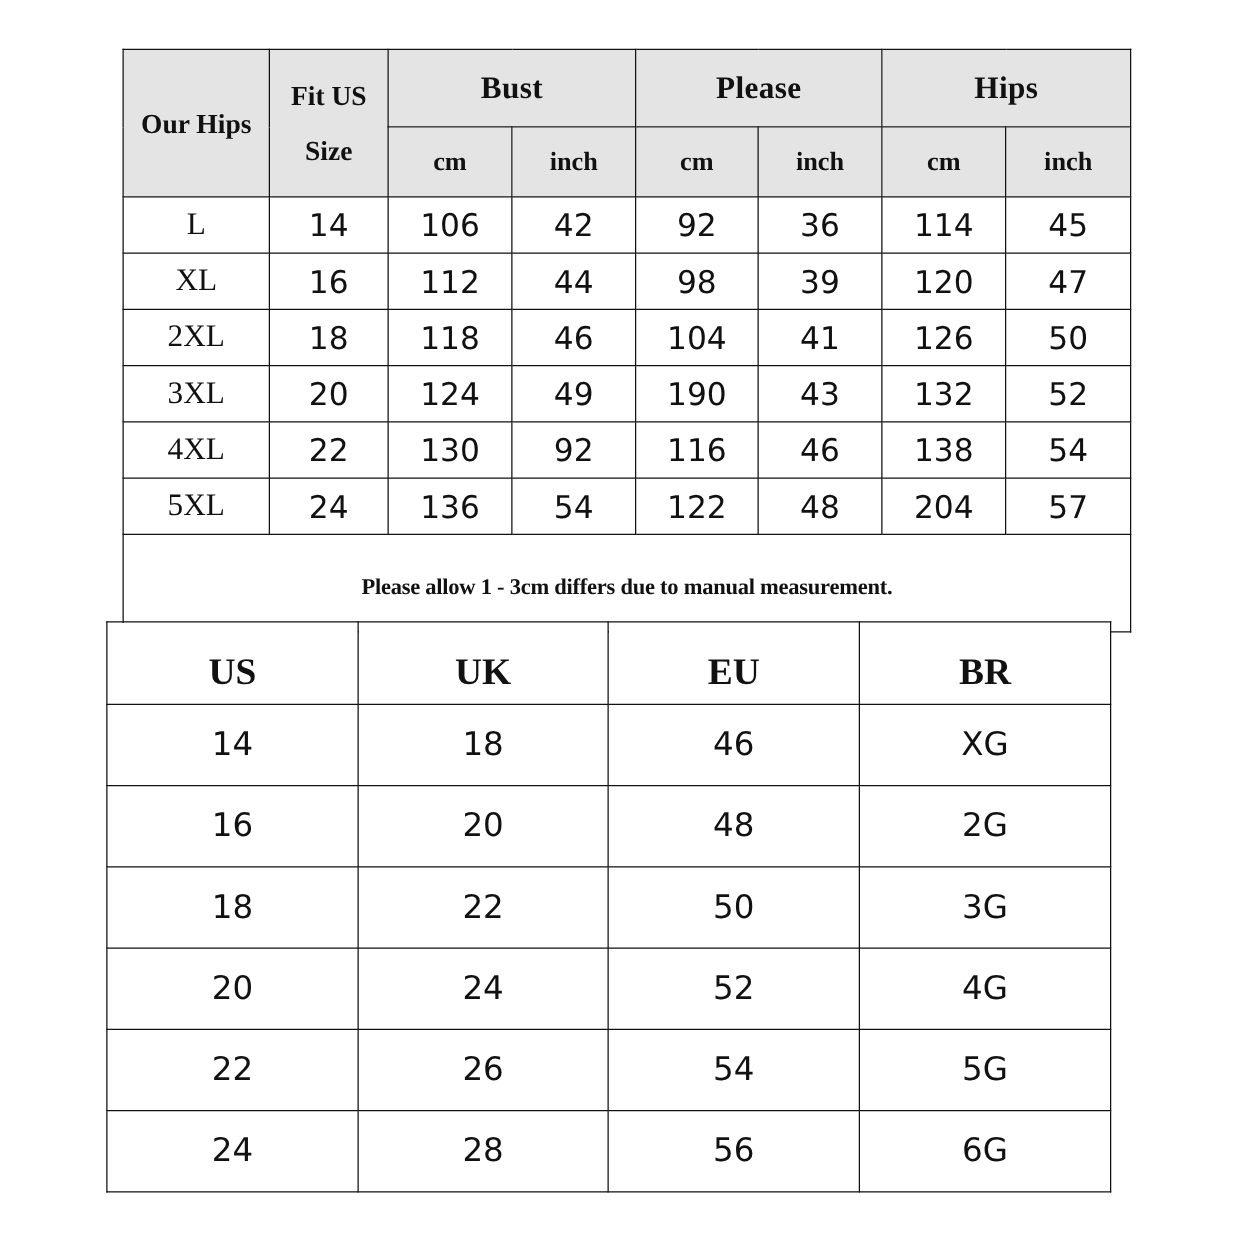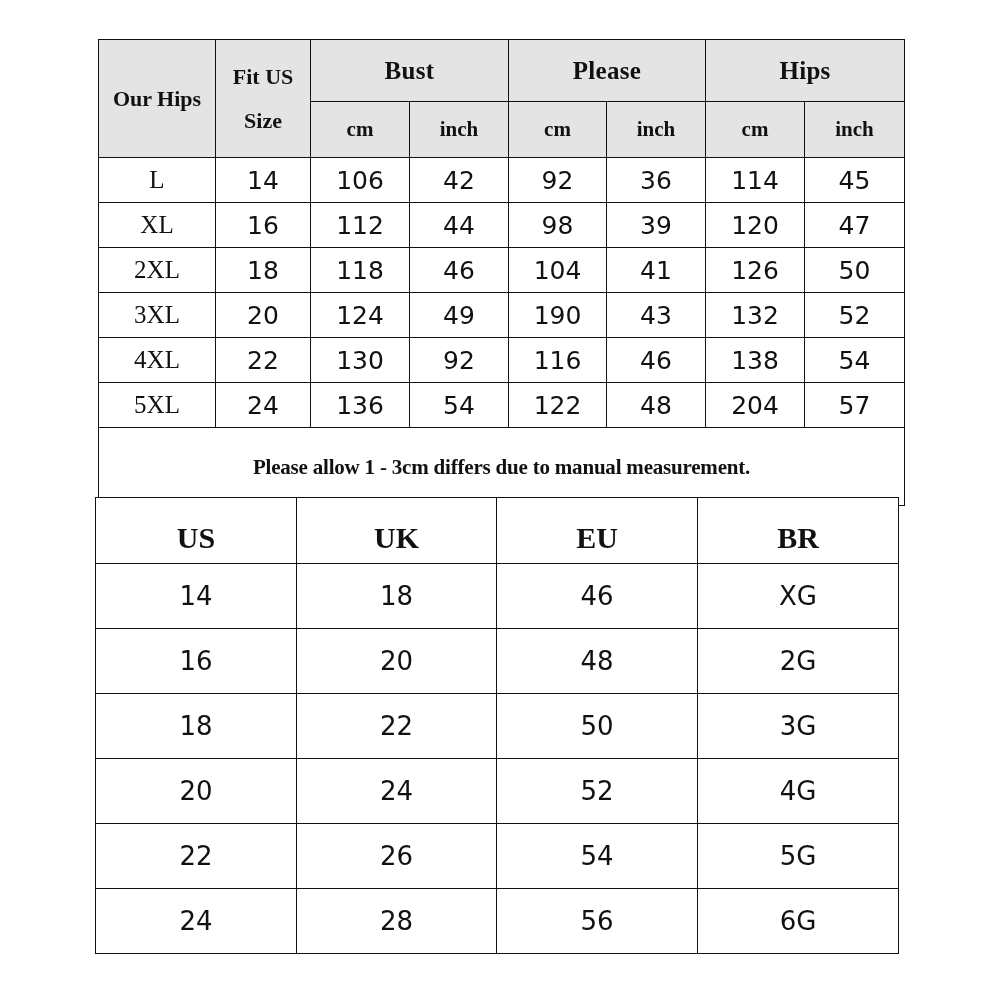--- a/index.html
+++ b/index.html
@@ -59,28 +59,28 @@
       font-weight: normal;
     }
     #size-chart td.size-name {
       font-family: "Liberation Serif", serif;
       font-size: 25px;
     }
     #size-chart td.note {
       height: 52px;
       font-family: "Liberation Serif", serif;
       font-weight: bold;
-      font-size: 21px;
+      font-size: 18px;
       vertical-align: bottom;
       padding-bottom: 25px;
       letter-spacing: -0.2px;
     }
     
     #conversion-chart {
-      left: 95px;
+      left: 85px;
       top: 497px;
       width: 803px;
     }
     #conversion-chart th {
       height: 66px;
       font-family: "Liberation Serif", serif;
       font-weight: bold;
       font-size: 30px;
       vertical-align: bottom;
       padding-bottom: 8px;

